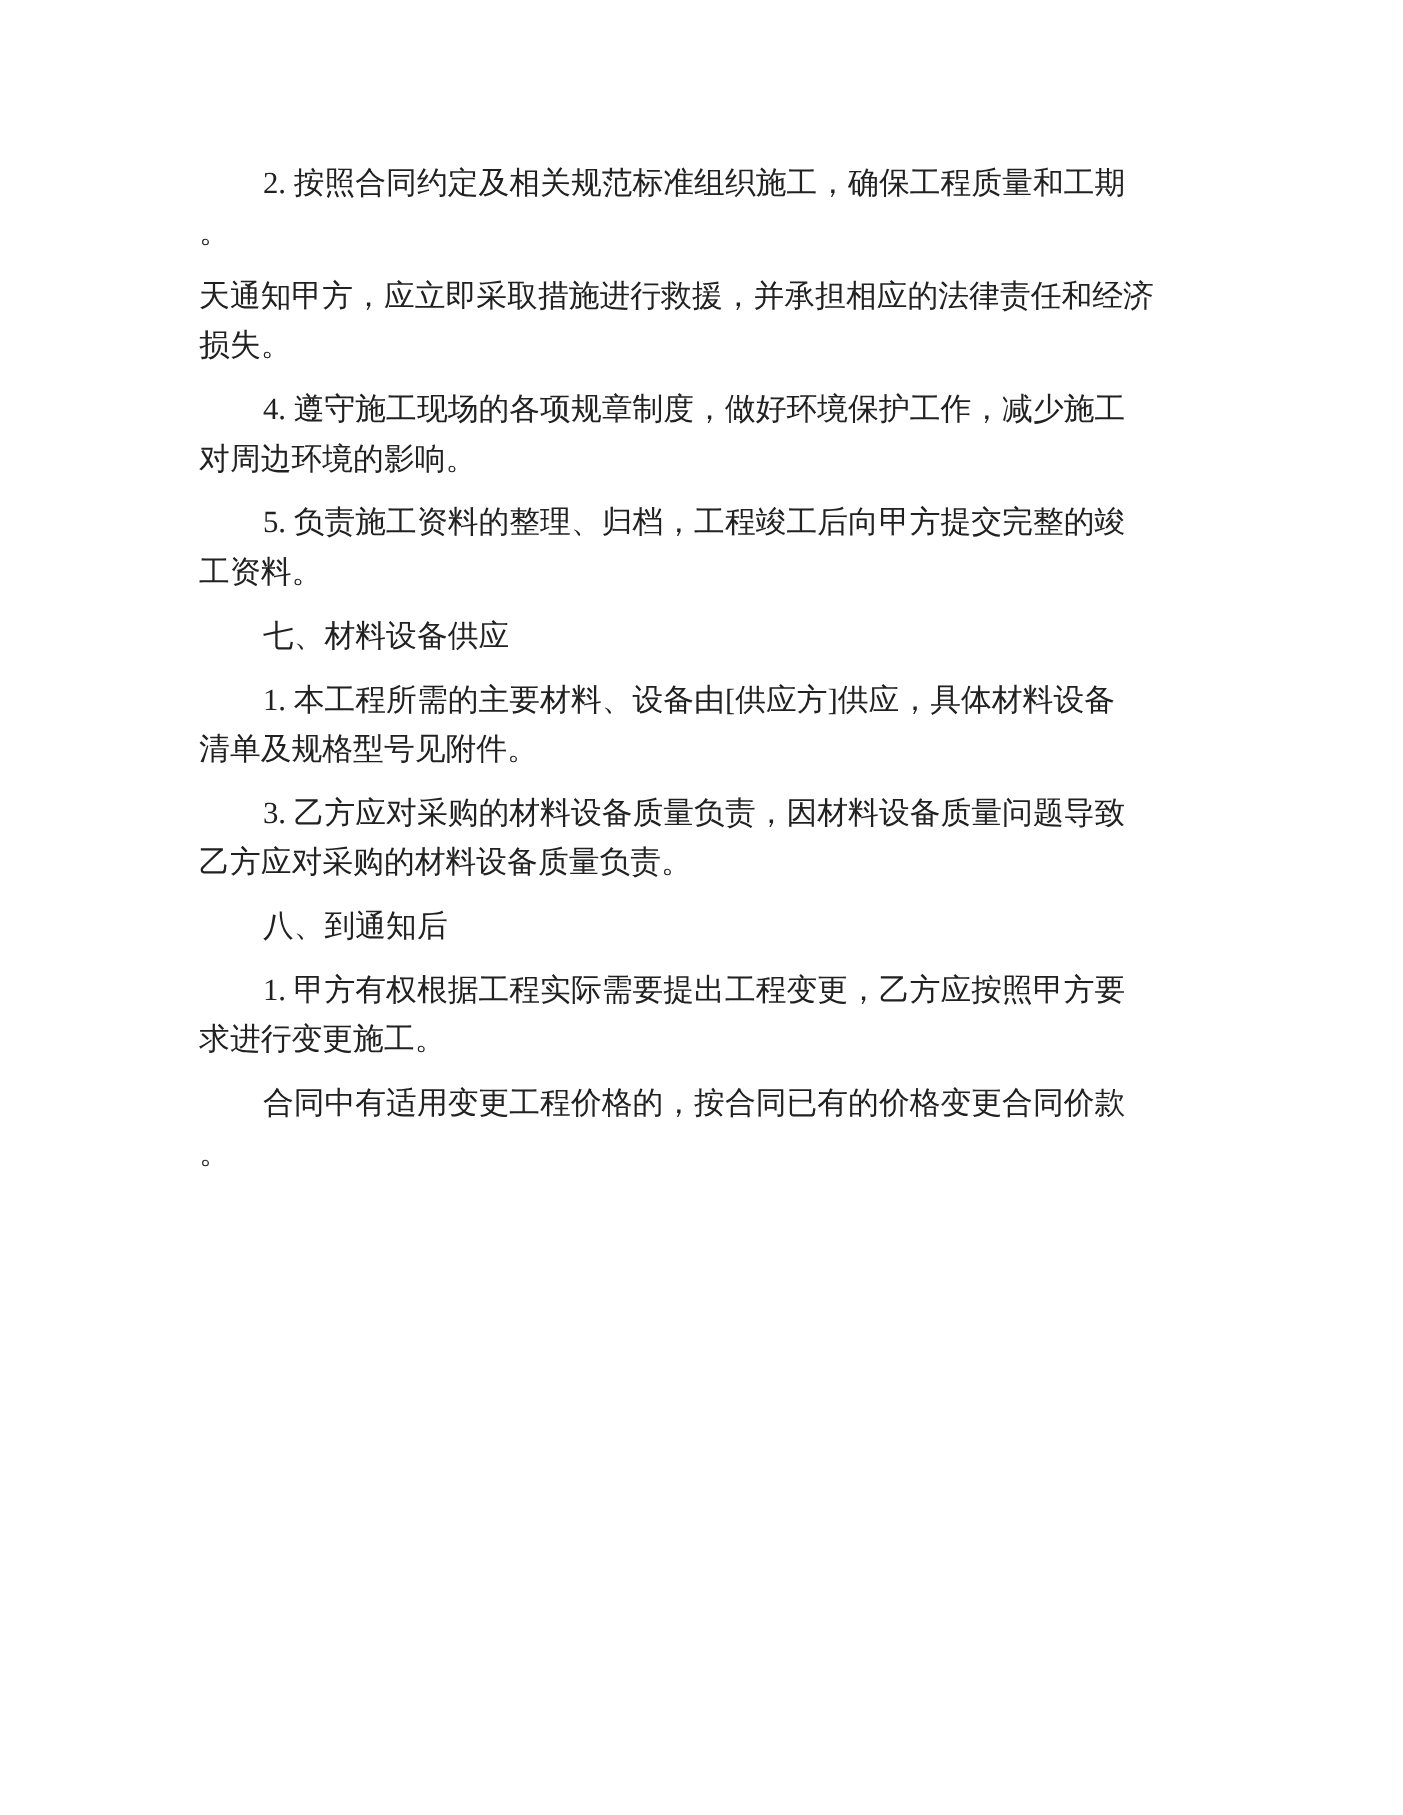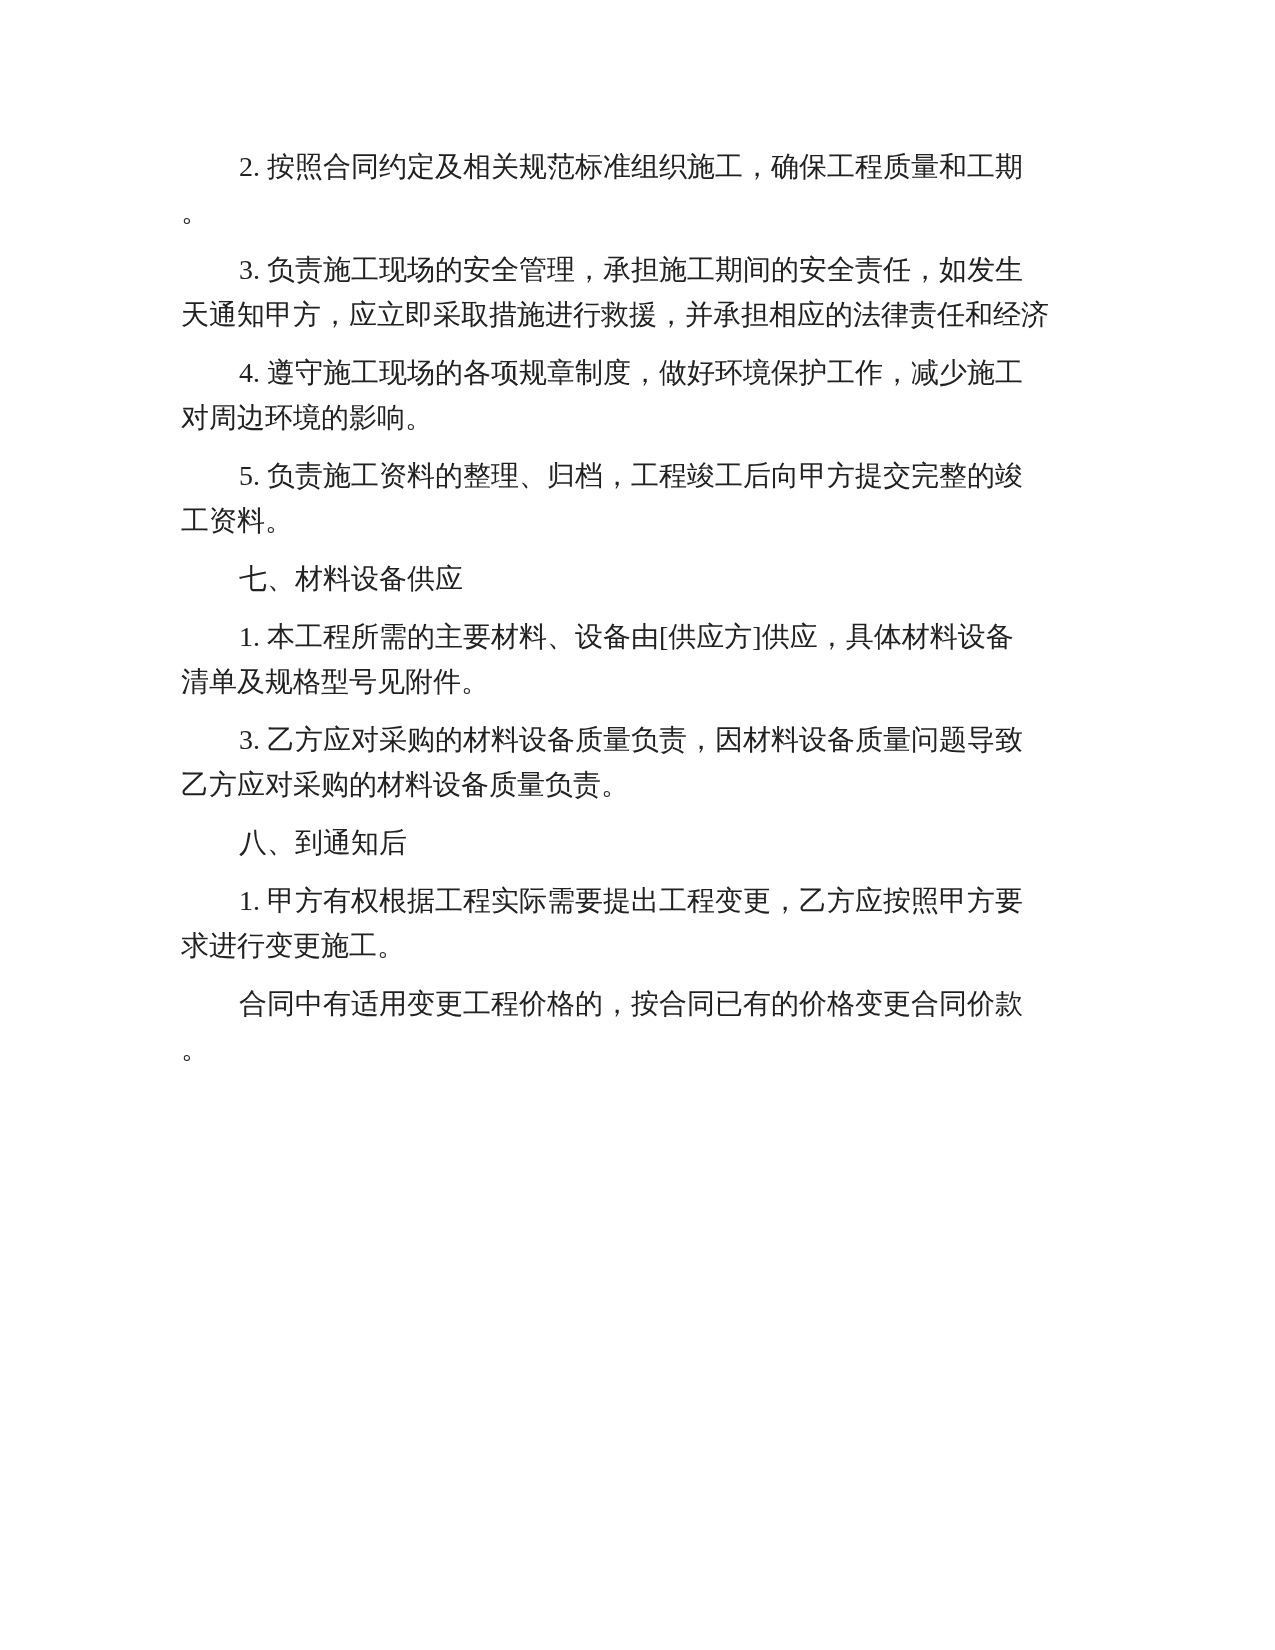--- a/index.html
+++ b/index.html
@@ -39,22 +39,22 @@
 <body>
 
 <div class="doc-page">
 
   <p class="para">
     <span class="line indent">2. 按照合同约定及相关规范标准组织施工，确保工程质量和工期</span>
     <span class="line">。</span>
   </p>
 
   <p class="para">
-    <span class="line indent">3. 负责施工现场的安全管理，承担施工期间的安全责任，如发生</span>
     <span class="line">天通知甲方，应立即采取措施进行救援，并承担相应的法律责任和经济</span>
+    <span class="line">损失。</span>
   </p>
 
   <p class="para">
     <span class="line indent">4. 遵守施工现场的各项规章制度，做好环境保护工作，减少施工</span>
     <span class="line">对周边环境的影响。</span>
   </p>
 
   <p class="para">
     <span class="line indent">5. 负责施工资料的整理、归档，工程竣工后向甲方提交完整的竣</span>
     <span class="line">工资料。</span>

